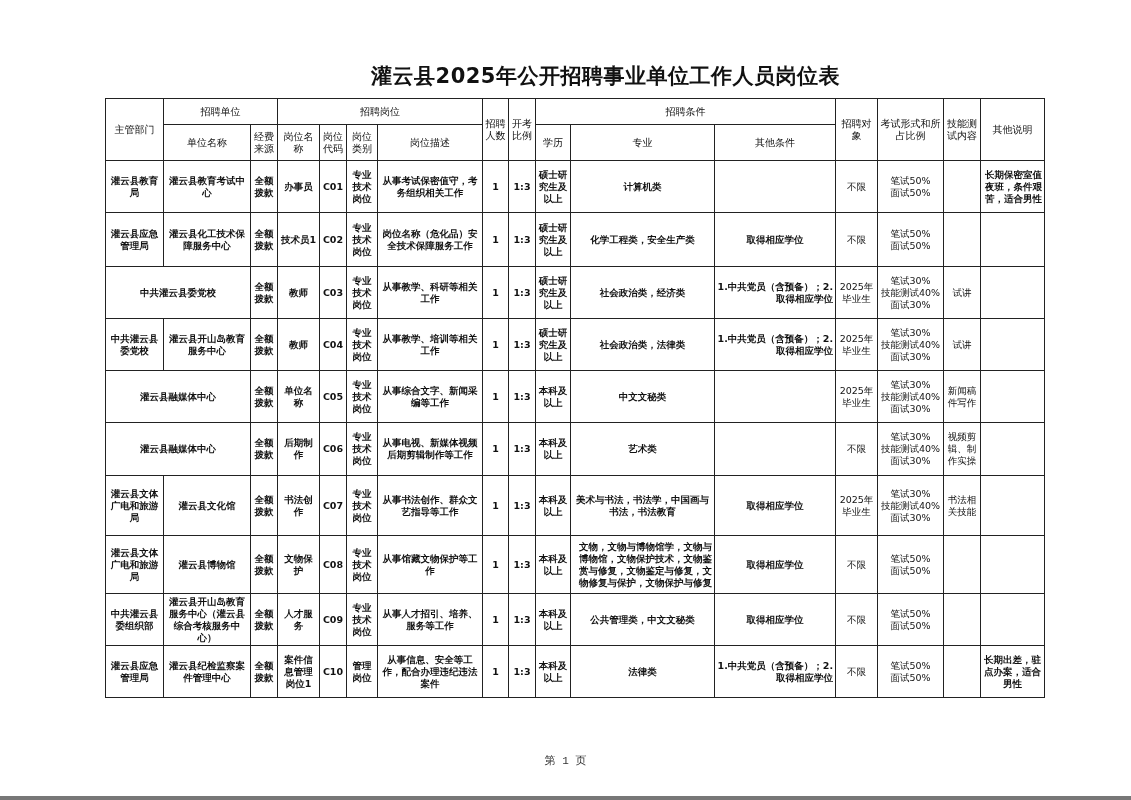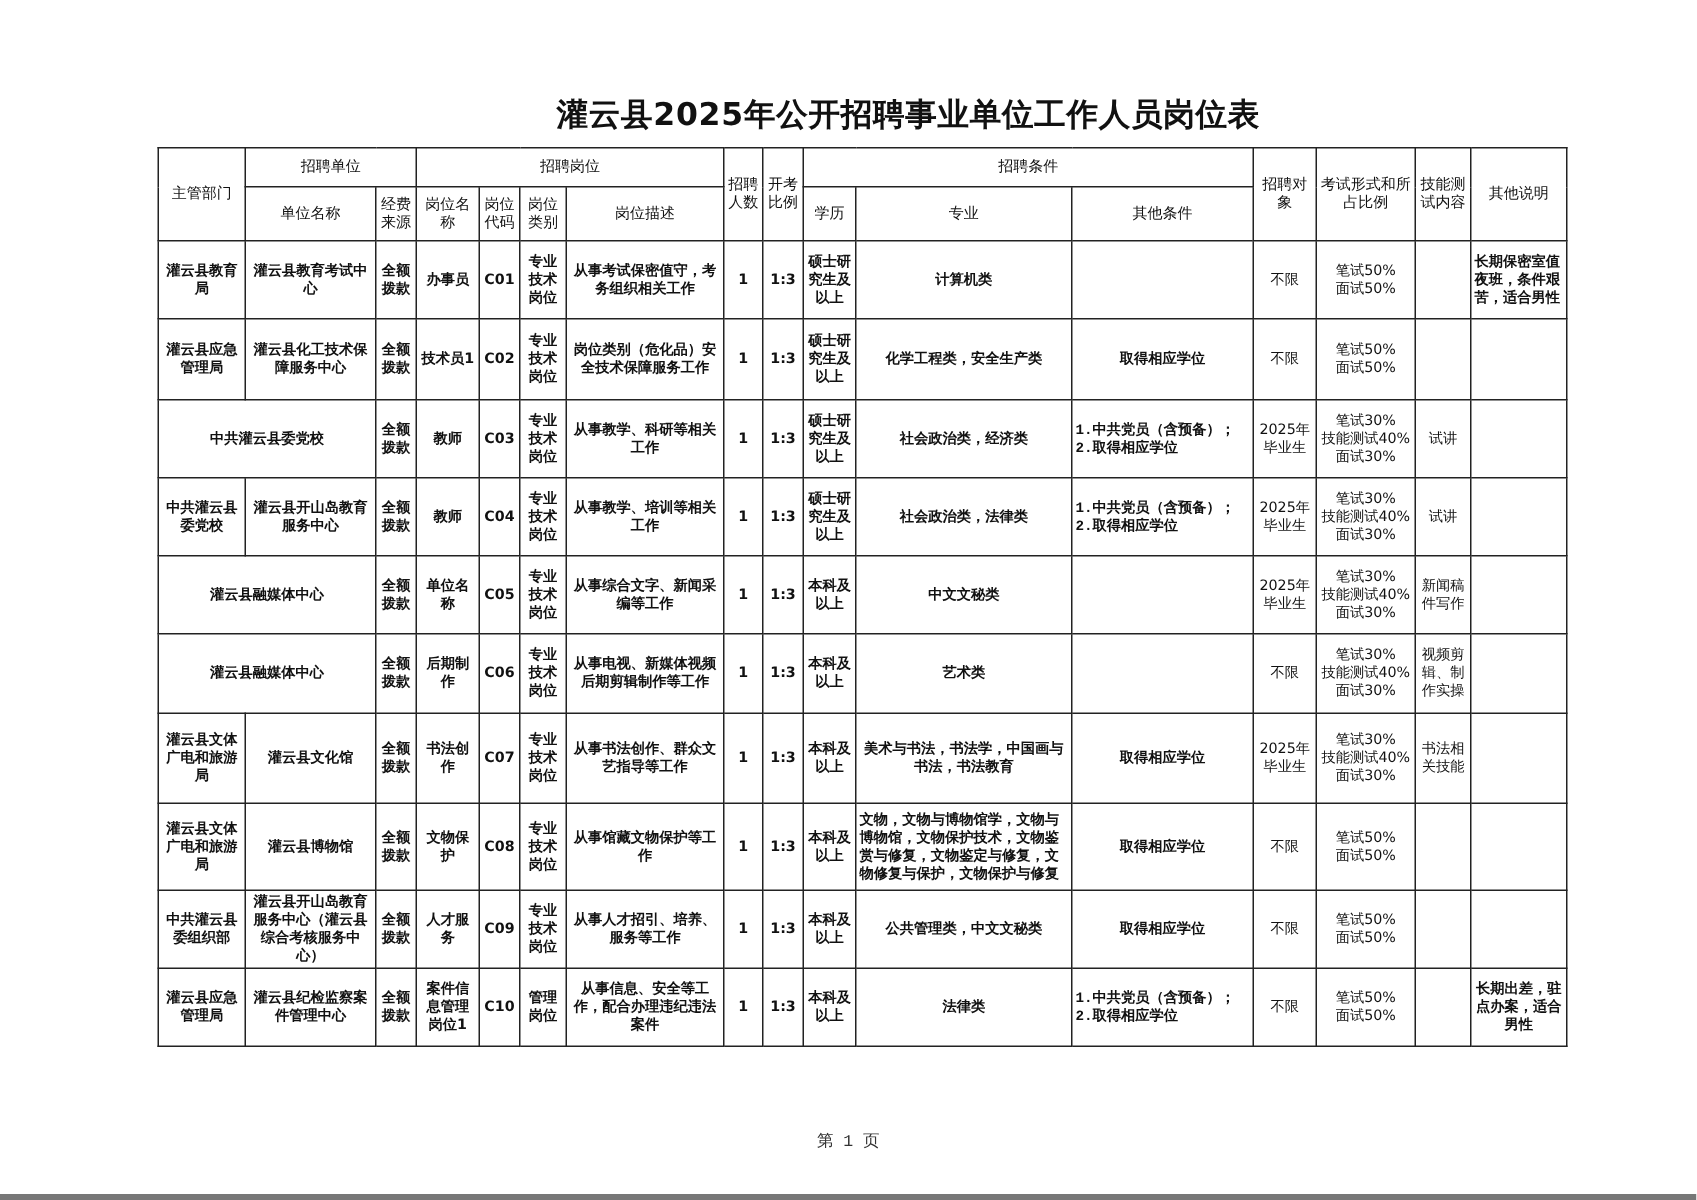--- a/index.html
+++ b/index.html
@@ -17,21 +17,21 @@
     border-collapse: collapse; table-layout: fixed;
     width: 939px;
   }
   table.jobs td, table.jobs th {
     border: 1px solid #222; padding: 0 2px; text-align: center; vertical-align: middle;
     font-size: 9.5px; line-height: 12px; font-weight: normal; overflow: hidden;
     word-break: break-all;
   }
   table.jobs th { font-size: 10px; font-weight: normal; text-align: center; }
   table.jobs td.b { font-weight: bold; }
-  table.jobs td.left { text-align: left; font-family: Liberation Mono, monospace; }
+  table.jobs td.left { text-align: right; }
   .outer { border: 1.5px solid #111 !important; }
   .footer {
     position: absolute; left: 0; width: 1131px; top: 753px; text-align: center;
     font-family: Liberation Mono, monospace; font-size: 11px; color: #333;
   }
   .bottom-line {
     position: absolute; left: 0; top: 796px; width: 1131px; height: 4px; background: #777;
   }
   .pct { white-space: pre-line; }
 </style>
@@ -106,21 +106,21 @@
       <td class="b left">长期保密室值夜班，条件艰苦，适合男性</td>
     </tr>
 
     <tr style="height:54px">
       <td class="b">灌云县应急管理局</td>
       <td class="b">灌云县化工技术保障服务中心</td>
       <td class="b">全额拨款</td>
       <td class="b">技术员1</td>
       <td class="b">C02</td>
       <td class="b">专业技术岗位</td>
-      <td class="b">岗位类别（危化品）安全技术保障服务工作</td>
+      <td class="b">岗位名称（危化品）安全技术保障服务工作</td>
       <td class="b">1</td>
       <td class="b">1:3</td>
       <td class="b">硕士研究生及以上</td>
       <td class="b">化学工程类，安全生产类</td>
       <td class="b">取得相应学位</td>
       <td>不限</td>
       <td class="pct">笔试50%
 面试50%</td>
       <td></td>
       <td class="b left"></td>

